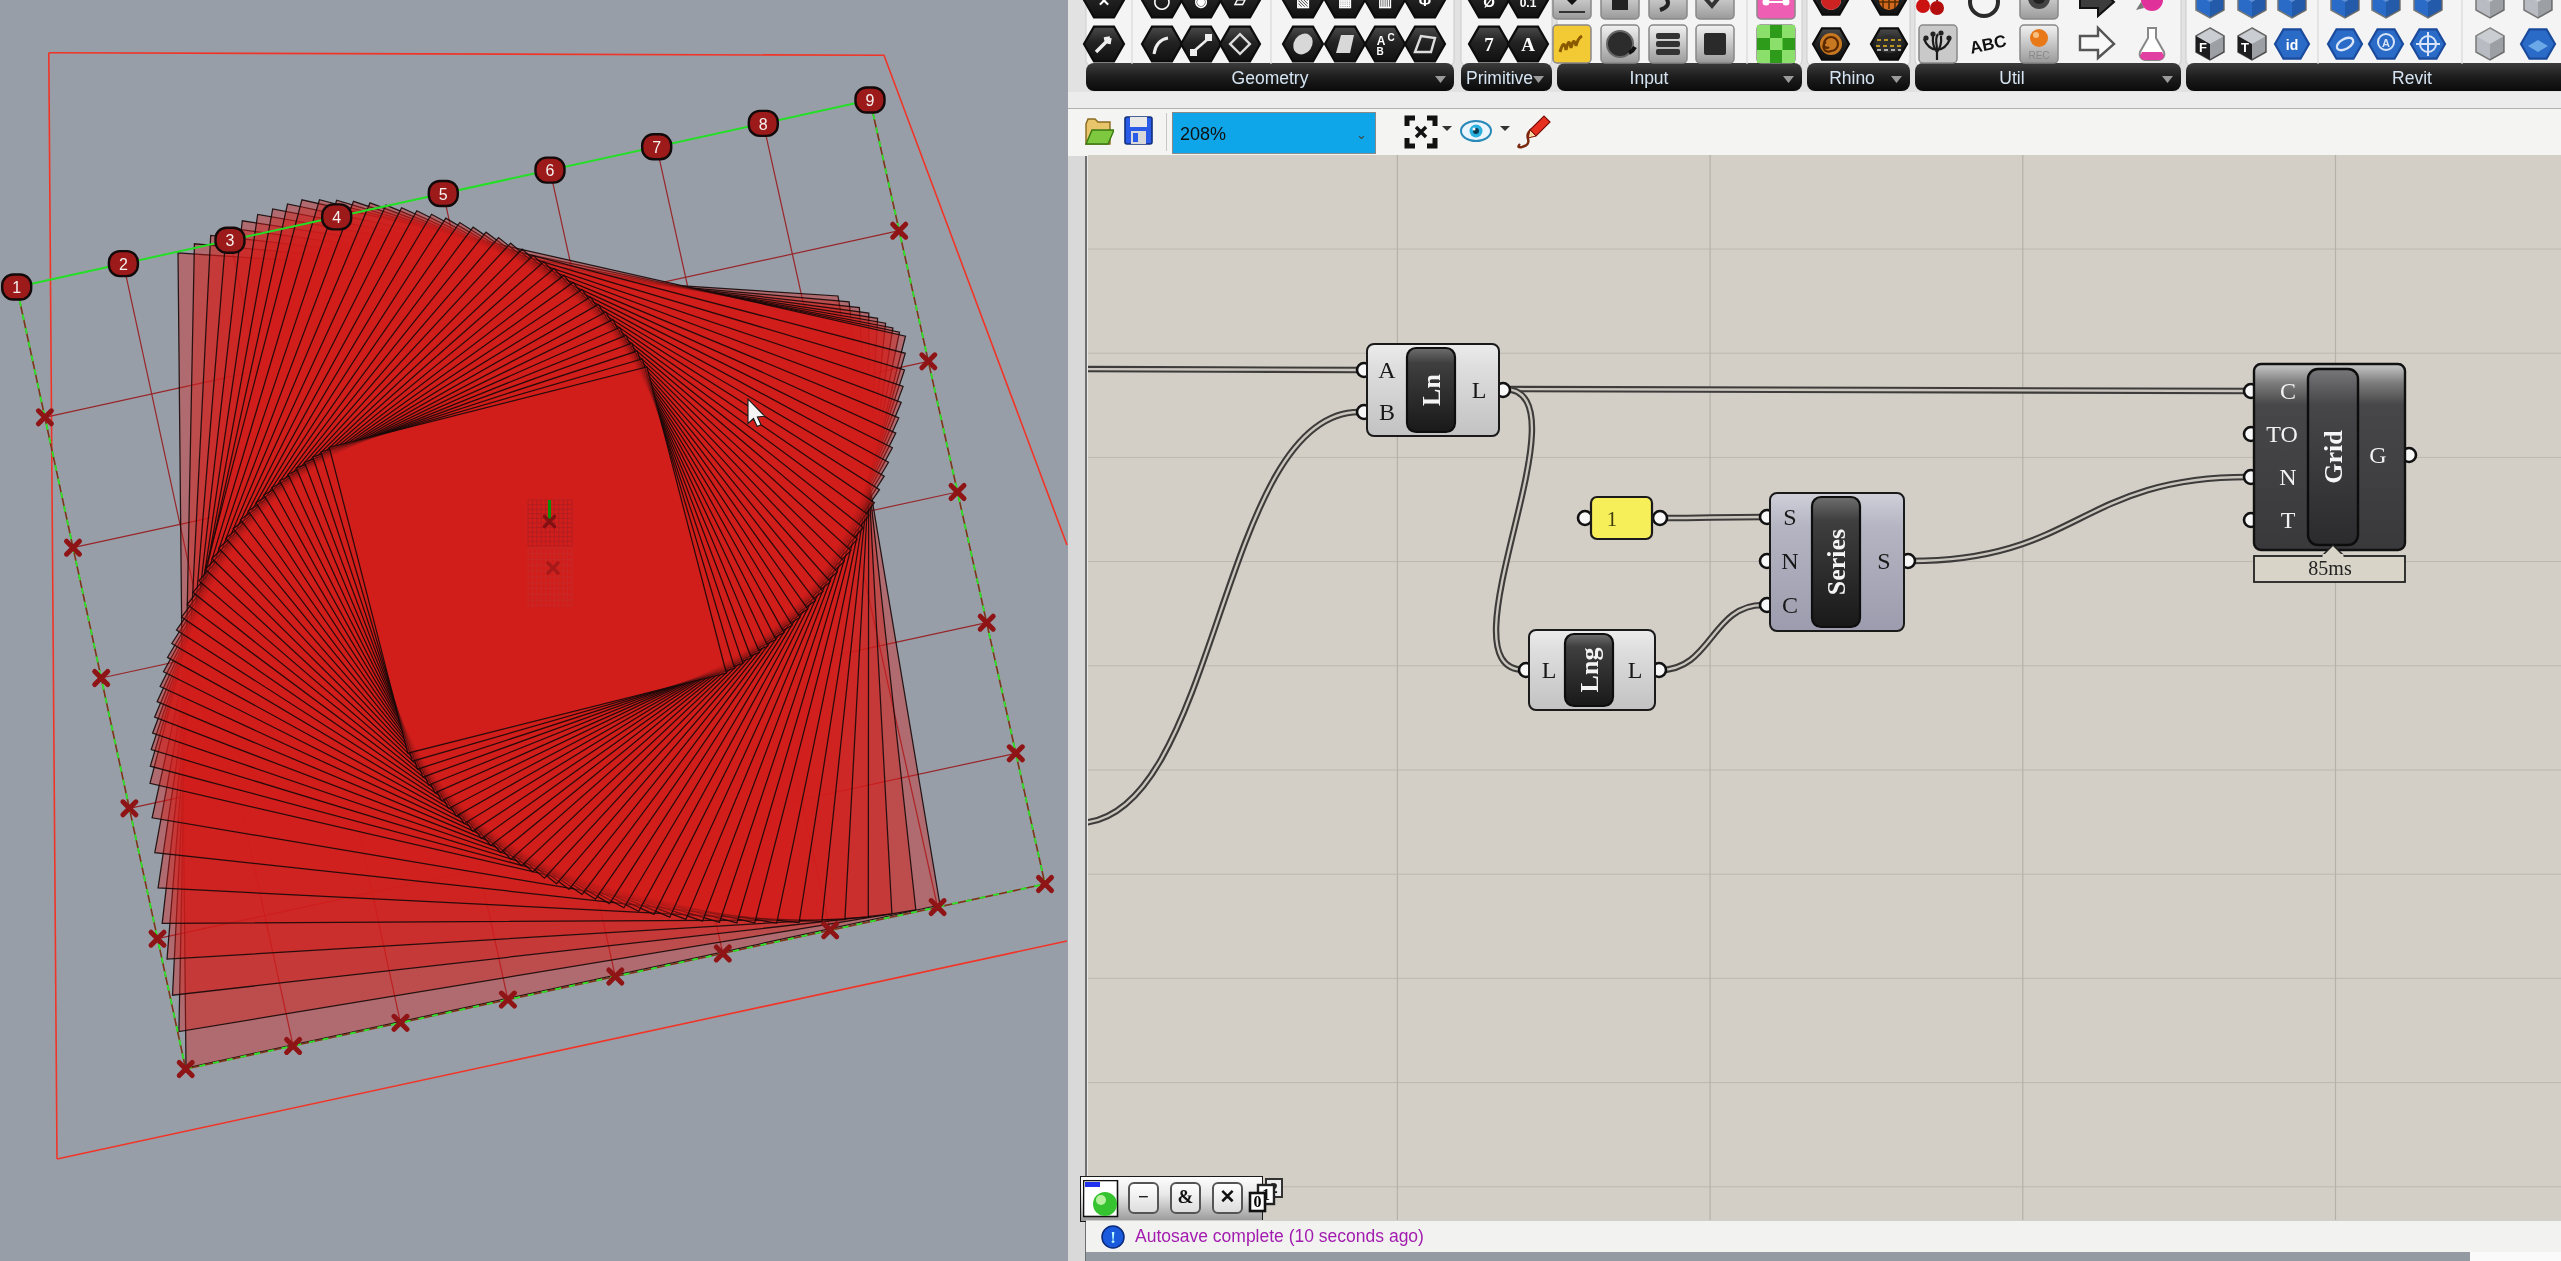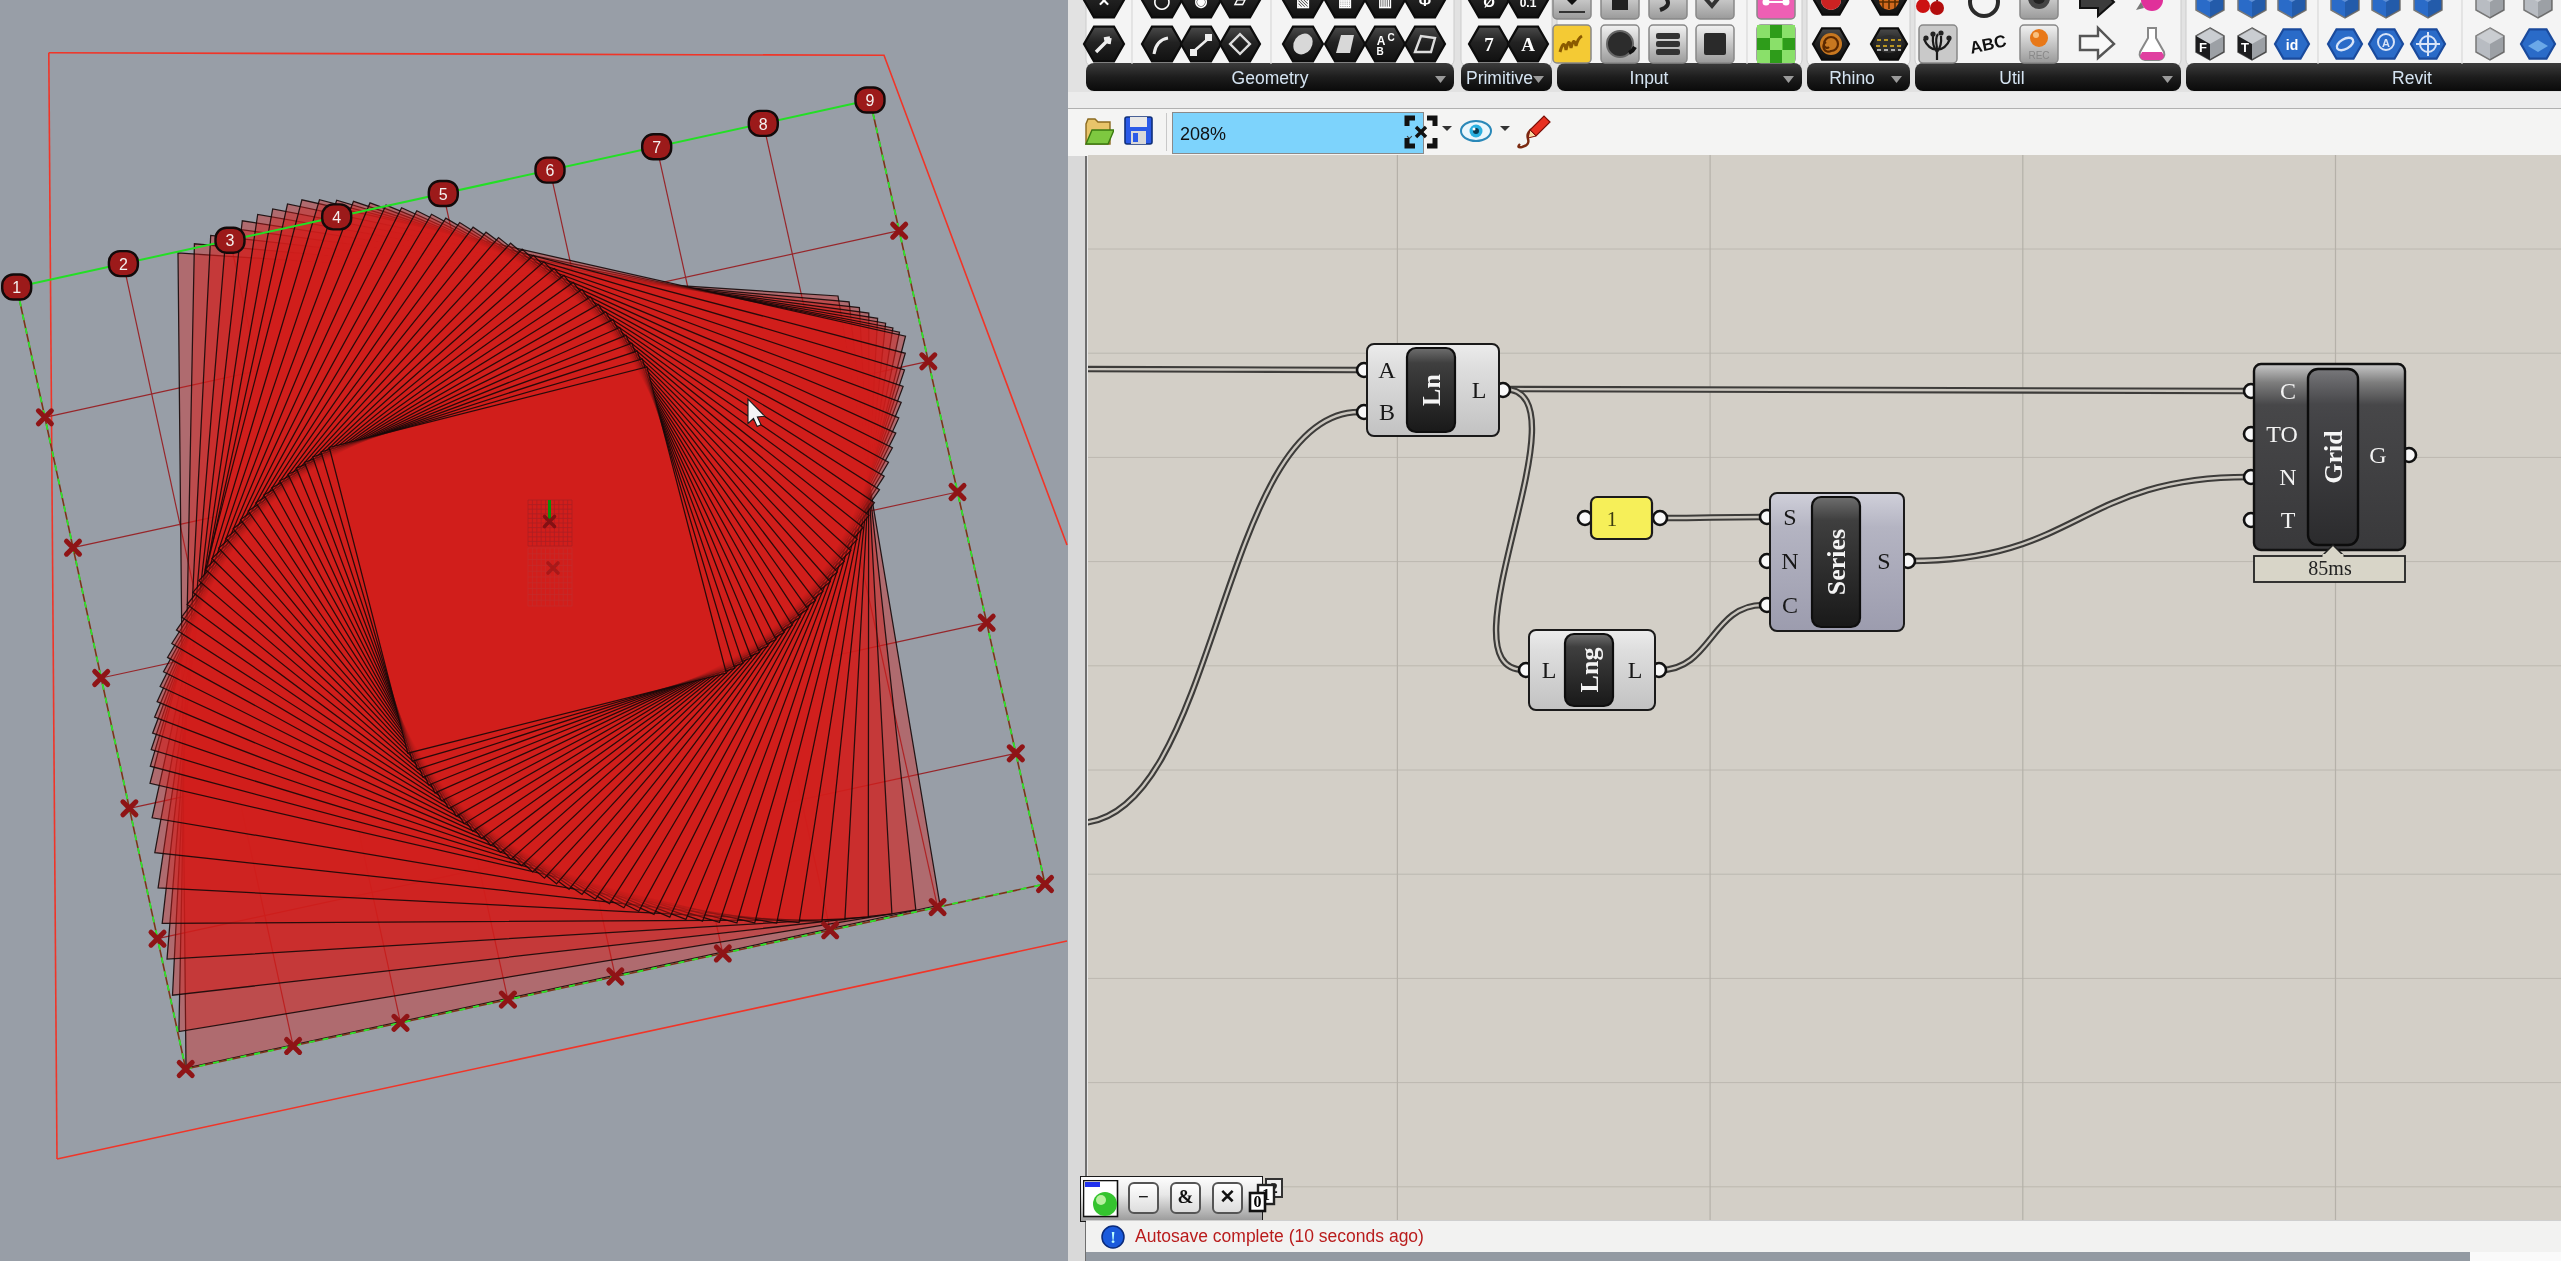--- a/index.html
+++ b/index.html
@@ -488,21 +488,21 @@
         <path d="M2,10 L2,30 L26,30 L26,8 L14,8 L11,5 L4,5 Z" fill="#e8c46a" stroke="#8a6a20" stroke-width="1.4"></path>
         <path d="M2,30 L8,16 L30,16 L24,30 Z" fill="#7ec840" stroke="#3a7a10" stroke-width="1.4"></path>
       </svg>
       <svg style="position:absolute;left:55px;top:5px" width="32" height="36" viewBox="0 0 32 36">
         <rect x="2" y="3" width="27" height="27" rx="2" fill="#2a5ae8" stroke="#10307a" stroke-width="1.6"></rect>
         <rect x="7" y="3" width="17" height="10" fill="#e8e8e8"></rect>
         <rect x="8" y="17" width="15" height="13" fill="#d8d8d8"></rect>
         <rect x="10" y="19" width="5" height="9" fill="#2a5ae8"></rect>
       </svg>
       <div style="position:absolute;left:98px;top:4px;width:1px;height:38px;background:#c8c8c8"></div>
-      <div style="position:absolute;left:104px;top:3px;width:252px;height:42px;background:#7dd3fc;border:1px solid #8a8a8a;font:18px 'Liberation Sans',sans-serif;color:#111;line-height:42px;padding-left:7px;box-sizing:border-box">208%<span style="position:absolute;right:8px;top:1px;color:#444;font-size:13px">⌄</span></div>
+      <div style="position:absolute;left:104px;top:3px;width:204px;height:42px;background:#0ea5e9;border:1px solid #8a8a8a;font:18px 'Liberation Sans',sans-serif;color:#111;line-height:42px;padding-left:7px;box-sizing:border-box">208%<span style="position:absolute;right:8px;top:1px;color:#444;font-size:13px">⌄</span></div>
       <svg style="position:absolute;left:336px;top:6px" width="34" height="34" viewBox="0 0 34 34">
         <g stroke="#111" stroke-width="5" fill="none">
           <path d="M3,11 L3,3 L11,3 M23,3 L31,3 L31,11 M31,23 L31,31 L23,31 M11,31 L3,31 L3,23"></path>
         </g>
         <path d="M12,12 L22,22 M22,12 L12,22" stroke="#111" stroke-width="3.4"></path>
       </svg>
       <div style="position:absolute;left:374px;top:17px;width:0;height:0;border:5px solid transparent;border-top-color:#333"></div>
       <svg style="position:absolute;left:392px;top:8px" width="34" height="30" viewBox="0 0 34 30">
         <ellipse cx="16" cy="14" rx="15" ry="10" fill="#eaf6fc" stroke="#2a88b8" stroke-width="2"></ellipse>
         <circle cx="16" cy="14" r="6.5" fill="#2ab0e0"></circle>
@@ -642,16 +642,16 @@
         <rect x="2" y="16" width="15" height="18" fill="#fff" stroke="#111" stroke-width="2.6"></rect>
         <text x="9.5" y="30" font-family="Liberation Serif,serif" font-size="16" font-weight="bold" fill="#000" text-anchor="middle">0</text>
       </g>
     </svg>
     <div style="position:absolute;left:1086px;top:1220px;width:1475px;height:32px;background:#f2f2f1;border-top:1px solid #cfcfcf;">
       <svg style="position:absolute;left:15px;top:4px" width="24" height="24" viewBox="0 0 24 24">
         <circle cx="12" cy="12" r="11" fill="#1a5adc"></circle>
         <circle cx="12" cy="12" r="11" fill="none" stroke="#0a2a7a" stroke-width="1.5"></circle>
         <text x="12" y="18" text-anchor="middle" font-family="Liberation Serif,serif" font-size="17" font-weight="bold" fill="#bff">!</text>
       </svg>
-      <div style="position:absolute;left:49px;top:0;font:17.5px 'Liberation Sans',sans-serif;color:#b91c1c;line-height:31px">Autosave complete (10 seconds ago)</div>
+      <div style="position:absolute;left:49px;top:0;font:17.5px 'Liberation Sans',sans-serif;color:#a21caf;line-height:31px">Autosave complete (10 seconds ago)</div>
     </div>
     <div style="position:absolute;left:1086px;top:1252px;width:1384px;height:9px;background:#939aa2"></div>
     <div style="position:absolute;left:2470px;top:1252px;width:91px;height:9px;background:#fafafa"></div>
 </div>
 </body></html>

